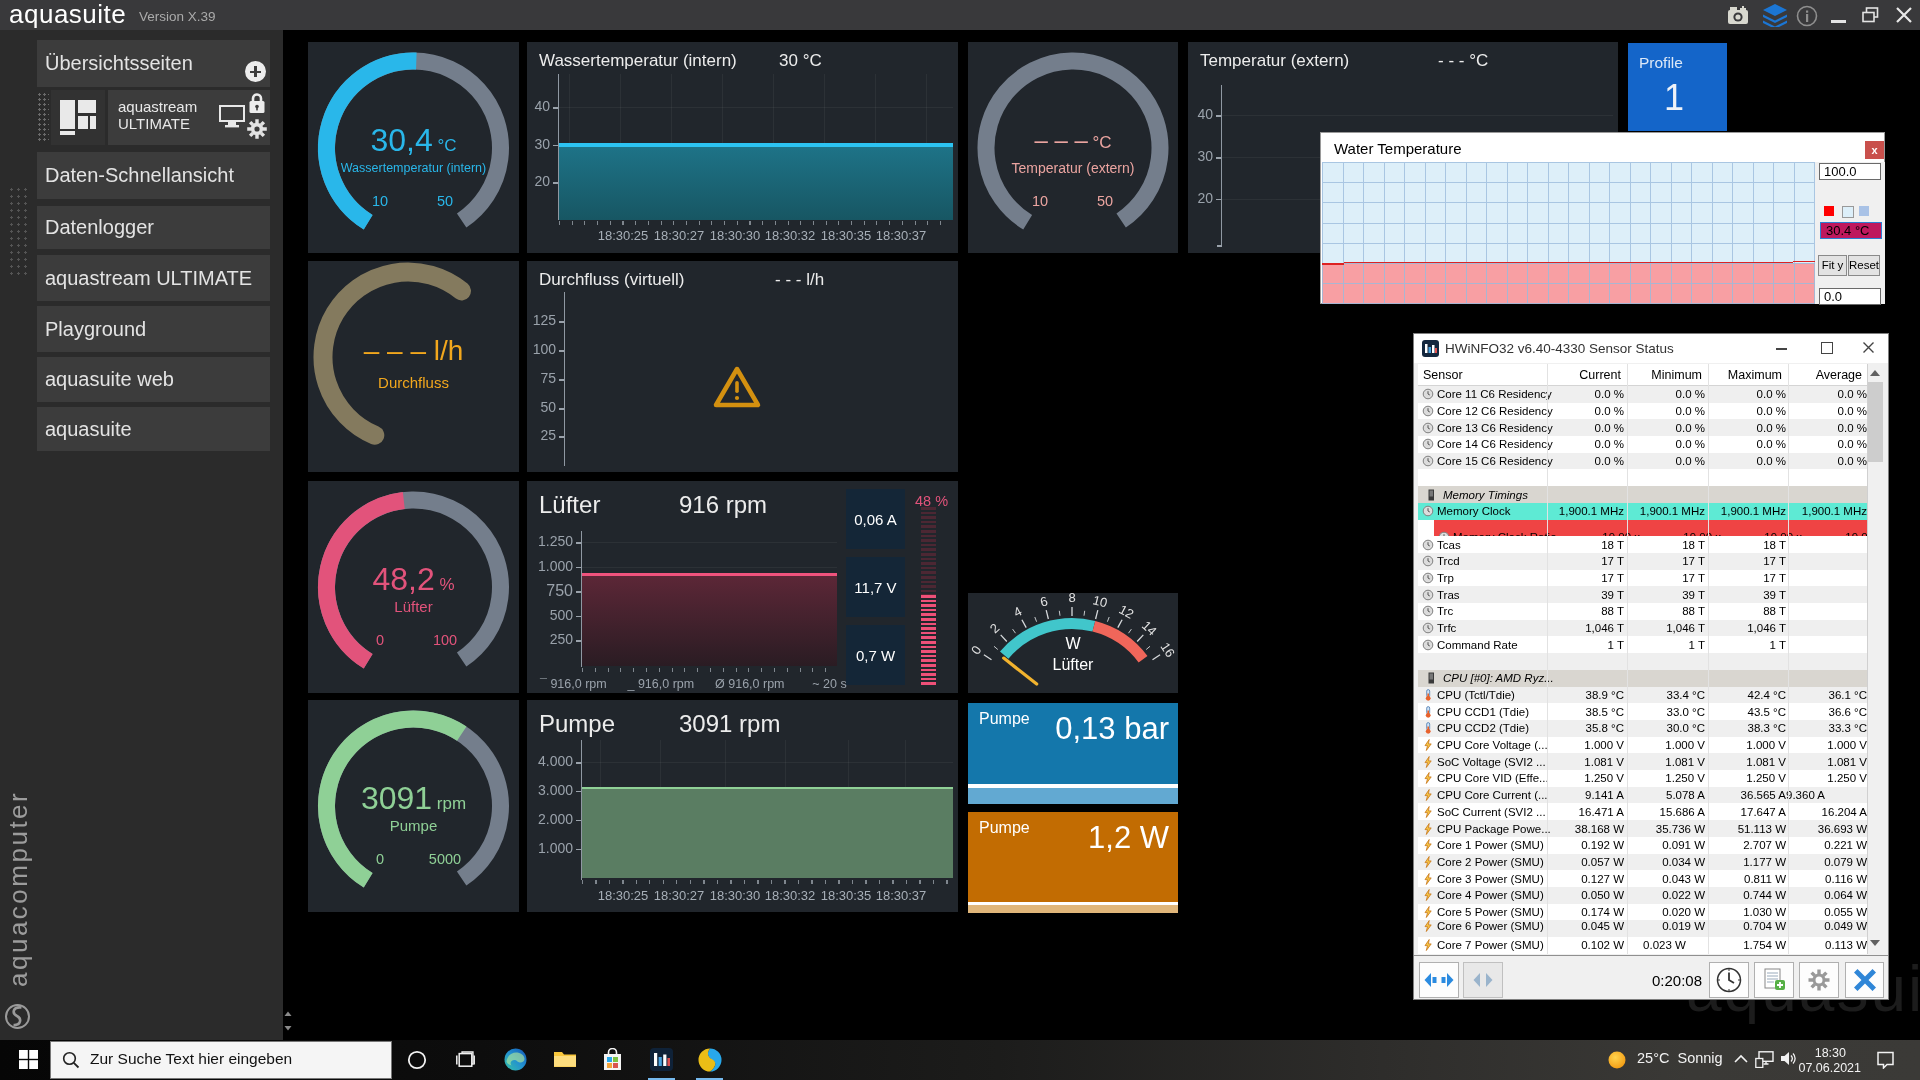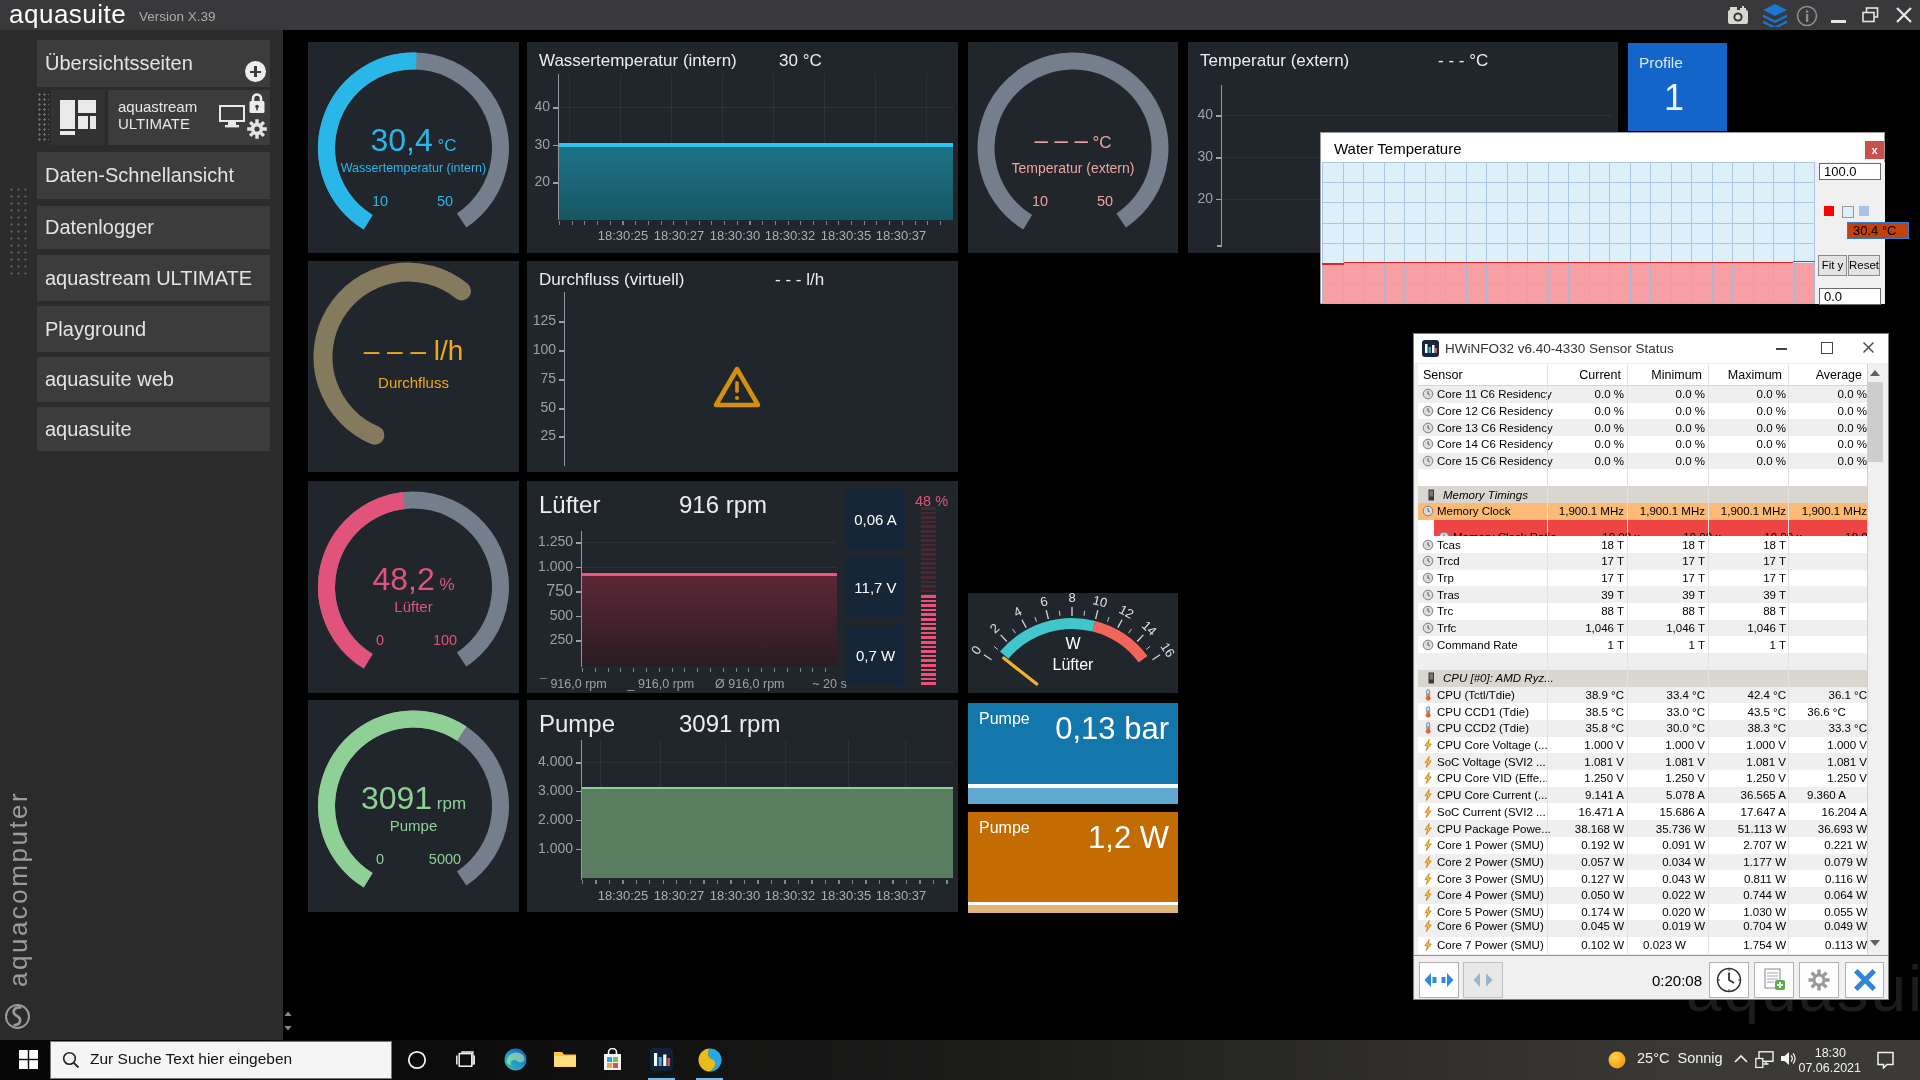--- a/index.html
+++ b/index.html
@@ -330,21 +330,21 @@
  <div class="a" style="left:1px;top:29px;width:493px;height:131px;background-color:#ddeff9;background-image:repeating-linear-gradient(to right,#a9c6e2 0 1px,transparent 1px 20.5px),repeating-linear-gradient(to bottom,#a9c6e2 0 1px,transparent 1px 20.2px)"></div>
  <div class="a" style="left:1px;top:129.5px;width:493px;height:41.5px;background-color:#f89fa3;background-image:repeating-linear-gradient(to right,#a9b6d2 0 1px,transparent 1px 20.5px),repeating-linear-gradient(to bottom,#a9b6d2 0 1px,transparent 1px 20.2px)"></div>
  <div class="a" style="left:1px;top:130px;width:22px;height:1.8px;background:#dd2222"></div>
  <div class="a" style="left:23px;top:128.6px;width:449px;height:1.8px;background:#dd2222"></div>
  <div class="a" style="left:472px;top:127.6px;width:22px;height:1.8px;background:#dd2222"></div>
  <div class="a" style="left:494px;top:29px;width:70px;height:142px;background:#f0f0f0"></div>
  <div class="a" style="left:498px;top:30px;width:56px;height:15px;border:1.5px solid #6a6a6a;background:#fff;color:#000;font-size:13px;padding-left:4px;line-height:15px">100.0</div>
  <div class="a" style="left:503px;top:73px;width:10px;height:10px;background:#f00"></div>
  <div class="a" style="left:521px;top:73px;width:10px;height:10px;background:#ddeff9;border:.5px solid #999"></div>
  <div class="a" style="left:538px;top:73px;width:10px;height:10px;background:#a9c2e6"></div>
- <div class="a" style="left:526px;top:89px;width:55px;height:15px;border:1.5px solid #2a7fd4;background:#c2410c;color:#000;font-size:13px;padding-left:5px;line-height:15px">30.4 °C</div>
+ <div class="a" style="left:499px;top:89px;width:55px;height:15px;border:1.5px solid #2a7fd4;background:#be185d;color:#000;font-size:13px;padding-left:5px;line-height:15px">30.4 °C</div>
  <div class="a" style="left:497px;top:122px;width:27px;height:19px;border:1px solid #8a8a8a;background:#e3e3e3;color:#000;font-size:11.5px;text-align:center;line-height:19px">Fit y</div>
  <div class="a" style="left:527px;top:122px;width:30px;height:19px;border:1px solid #8a8a8a;background:#e3e3e3;color:#000;font-size:11.5px;text-align:center;line-height:19px">Reset</div>
  <div class="a" style="left:498px;top:155px;width:56px;height:15px;border:1.5px solid #6a6a6a;background:#fff;color:#000;font-size:13px;padding-left:4px;line-height:15px">0.0</div>
 </div>
 <div class="a" style="left:1413px;top:333px;width:476px;height:667px;background:#f0f0f0;border:1px solid #7f7f7f;box-sizing:border-box;font-size:11.5px;color:#000">
       <div class="a" style="left:0;top:0;width:474px;height:29px;background:#fff"></div>
       <svg class="a" style="left:8px;top:6px" width="17" height="17" viewBox="0 0 17 17">
         <rect width="17" height="17" rx="3" fill="#14273e"></rect>
         <rect x="3" y="4" width="2.5" height="9" fill="#fff"></rect>
         <rect x="6.5" y="7" width="2.5" height="6" fill="#4aa3e0"></rect>
@@ -427,21 +427,21 @@
           <span class="nw" style="width:80px;text-align:right;flex:none">0.0 %</span>
           <span class="nw" style="width:81px;text-align:right;flex:none">0.0 %</span>
           <span class="nw" style="width:81px;text-align:right;flex:none">0.0 %</span>
           <span class="nw" style="width:81px;text-align:right;flex:none">0.0 %</span>
         </div>
         <div class="a" style="left:0;top:83.5px;width:449px;height:16.7px;background:#ffffff;display:flex;align-items:center"></div>
         <div class="a" style="left:0;top:100.2px;width:449px;height:16.7px;background:#d9d6d0;display:flex;align-items:center;font-style:italic"><span style="width:7px"></span><svg width="12" height="12" viewBox="0 0 12 12" style="flex:none">
             <rect x="3.5" y="0.5" width="5.5" height="11" fill="#3a3a3a"></rect>
             <rect x="4.5" y="1.5" width="3.5" height="6" fill="#777"></rect>
           </svg><span style="width:6px"></span>Memory Timings</div>
-        <div class="a" style="left:0;top:116.9px;width:449px;height:16.7px;background:#fdba74;display:flex;align-items:center">
+        <div class="a" style="left:0;top:116.9px;width:449px;height:16.7px;background:#5eead4;display:flex;align-items:center">
           <span style="width:7px"></span>
           <svg width="12" height="12" viewBox="0 0 12 12" style="flex:none">
             <circle cx="6" cy="6" r="4.8" fill="#dcdcdc" stroke="#808080"></circle>
             <path d="M6 3.2V6L7.8 7" stroke="#555" fill="none" stroke-width="1"></path>
           </svg>
           <span style="width:6px"></span>
           <span class="nw" style="width:107px;overflow:visible;flex:none">Memory Clock</span>
           <span class="nw" style="width:80px;text-align:right;flex:none">1,900.1 MHz</span>
           <span class="nw" style="width:81px;text-align:right;flex:none">1,900.1 MHz</span>
           <span class="nw" style="width:81px;text-align:right;flex:none">1,900.1 MHz</span>
@@ -575,21 +575,21 @@
           <svg width="12" height="12" viewBox="0 0 12 12" style="flex:none">
             <rect x="4.7" y="0.6" width="3" height="7.4" rx="1.5" fill="#cfe4f7" stroke="#4a78b0" stroke-width="0.8"></rect>
             <circle cx="6.2" cy="9.3" r="2.4" fill="#e8622c"></circle>
             <rect x="5.4" y="4.5" width="1.6" height="4" fill="#e8622c"></rect>
           </svg>
           <span style="width:6px"></span>
           <span class="nw" style="width:107px;overflow:visible;flex:none">CPU CCD1 (Tdie)</span>
           <span class="nw" style="width:80px;text-align:right;flex:none">38.5 °C</span>
           <span class="nw" style="width:81px;text-align:right;flex:none">33.0 °C</span>
           <span class="nw" style="width:81px;text-align:right;flex:none">43.5 °C</span>
-          <span class="nw" style="width:81px;text-align:center;flex:none">36.6 °C</span>
+          <span class="nw" style="width:81px;text-align:right;flex:none">36.6 °C</span>
         </div>
         <div class="a" style="left:0;top:334.0px;width:449px;height:16.7px;background:#efefef;display:flex;align-items:center">
           <span style="width:7px"></span>
           <svg width="12" height="12" viewBox="0 0 12 12" style="flex:none">
             <rect x="4.7" y="0.6" width="3" height="7.4" rx="1.5" fill="#cfe4f7" stroke="#4a78b0" stroke-width="0.8"></rect>
             <circle cx="6.2" cy="9.3" r="2.4" fill="#e8622c"></circle>
             <rect x="5.4" y="4.5" width="1.6" height="4" fill="#e8622c"></rect>
           </svg>
           <span style="width:6px"></span>
           <span class="nw" style="width:107px;overflow:visible;flex:none">CPU CCD2 (Tdie)</span>
@@ -637,21 +637,21 @@
         <div class="a" style="left:0;top:400.8px;width:449px;height:16.7px;background:#efefef;display:flex;align-items:center">
           <span style="width:7px"></span>
           <svg width="12" height="12" viewBox="0 0 12 12" style="flex:none">
             <path d="M7.2 0.5 3 6.6h2.5L4.3 11.5 9.2 4.9H6.5z" fill="#f6c544" stroke="#c8761a" stroke-width="0.8" stroke-linejoin="round"></path>
           </svg>
           <span style="width:6px"></span>
           <span class="nw" style="width:107px;overflow:visible;flex:none">CPU Core Current (...</span>
           <span class="nw" style="width:80px;text-align:right;flex:none">9.141 A</span>
           <span class="nw" style="width:81px;text-align:right;flex:none">5.078 A</span>
           <span class="nw" style="width:81px;text-align:right;flex:none">36.565 A</span>
-          <span class="nw" style="width:81px;text-align:center;flex:none">9.360 A</span>
+          <span class="nw" style="width:81px;text-align:left;flex:none">9.360 A</span>
         </div>
         <div class="a" style="left:0;top:417.5px;width:449px;height:16.7px;background:#ffffff;display:flex;align-items:center">
           <span style="width:7px"></span>
           <svg width="12" height="12" viewBox="0 0 12 12" style="flex:none">
             <path d="M7.2 0.5 3 6.6h2.5L4.3 11.5 9.2 4.9H6.5z" fill="#f6c544" stroke="#c8761a" stroke-width="0.8" stroke-linejoin="round"></path>
           </svg>
           <span style="width:6px"></span>
           <span class="nw" style="width:107px;overflow:visible;flex:none">SoC Current (SVI2 ...</span>
           <span class="nw" style="width:80px;text-align:right;flex:none">16.471 A</span>
           <span class="nw" style="width:81px;text-align:right;flex:none">15.686 A</span>

